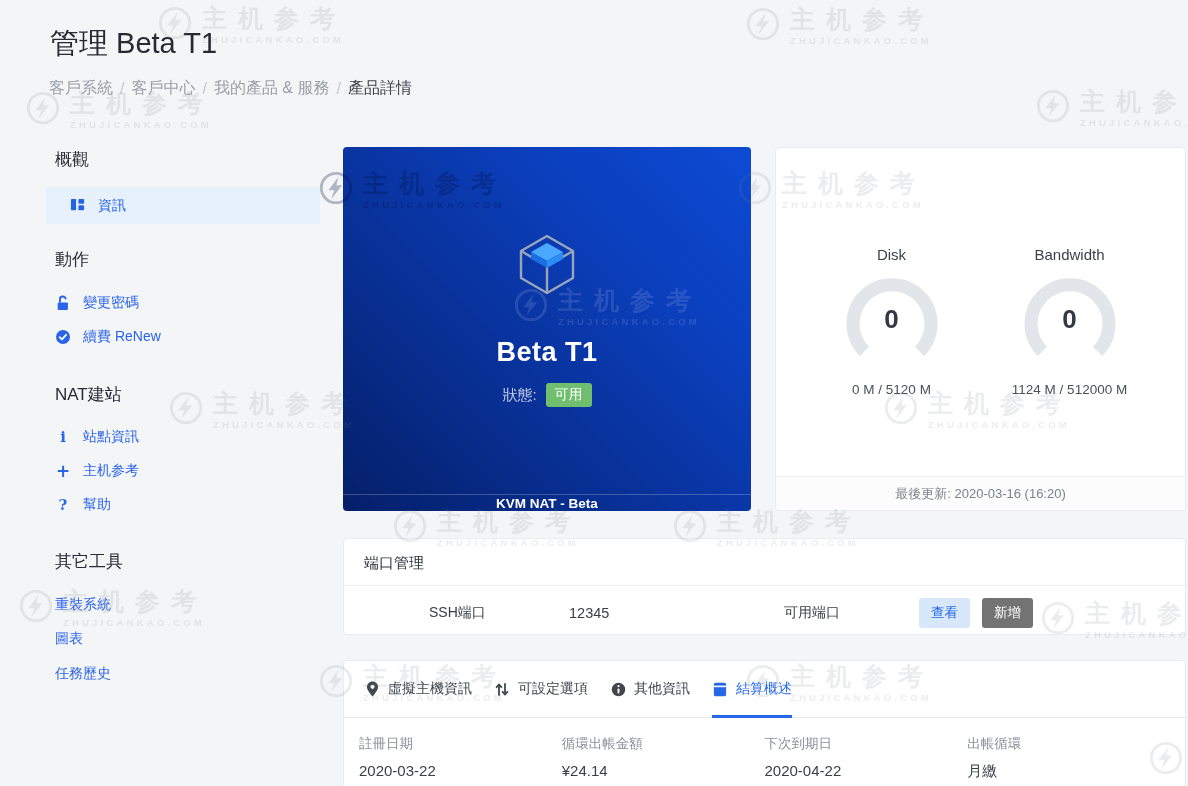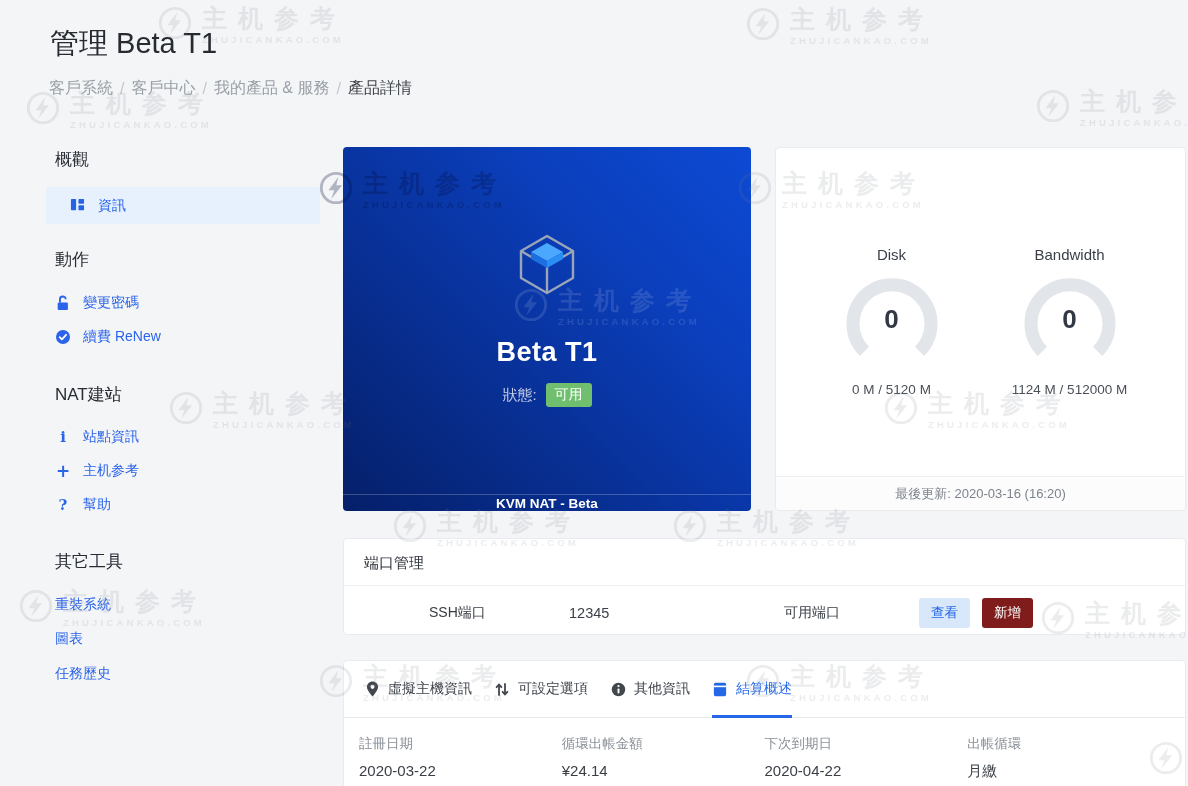--- a/index.html
+++ b/index.html
@@ -55,21 +55,21 @@
 
   
   .port-card { left:343px; top:538px; width:843px; height:97px; }
   .port-title { padding:15px 20px 12px; font-size:15px; color:#2f343c; border-bottom:1px solid #edeff2; }
   .port-row { height:53px; display:grid; grid-template-columns:140px 215px 135px auto; align-items:center; padding-left:85px; }
   .port-label { font-size:14px; color:#383d45; }
   .port-value { font-size:14.5px; color:#3a3f47; }
   .port-actions { display:flex; gap:12px; align-items:center; }
   .btn { border:none; border-radius:3px; font-size:13.5px; padding:6px 12px; cursor:pointer; font-family:inherit; }
   .btn-light { background:#d9e7fa; color:#2166e8; }
-  .btn-primary { background:#7f1d1d; color:#fff; }
+  .btn-primary { background:#737373; color:#fff; }
 
   
   .tabs-card { left:343px; top:660px; width:843px; height:160px; }
   .tab-bar { display:flex; gap:22px; padding:0 20px; height:57px; border-bottom:1px solid #e9ebee; }
   .tab { position:relative; display:flex; align-items:center; gap:8px; font-size:14px; color:#3e434b; cursor:pointer; }
   .tab .tico { width:16px; height:16px; display:flex; align-items:center; justify-content:center; flex:none; }
   .tab.active { color:#2468e8; }
   .tab.active::after { content:""; position:absolute; left:0; right:0; bottom:-1px; height:3px; background:#2468e8; }
   .billing { margin-top:17px; padding:0 15px; display:grid; grid-template-columns:repeat(4,1fr); row-gap:9px; }
   .bill-head { font-size:13.5px; color:#8a9098; }

